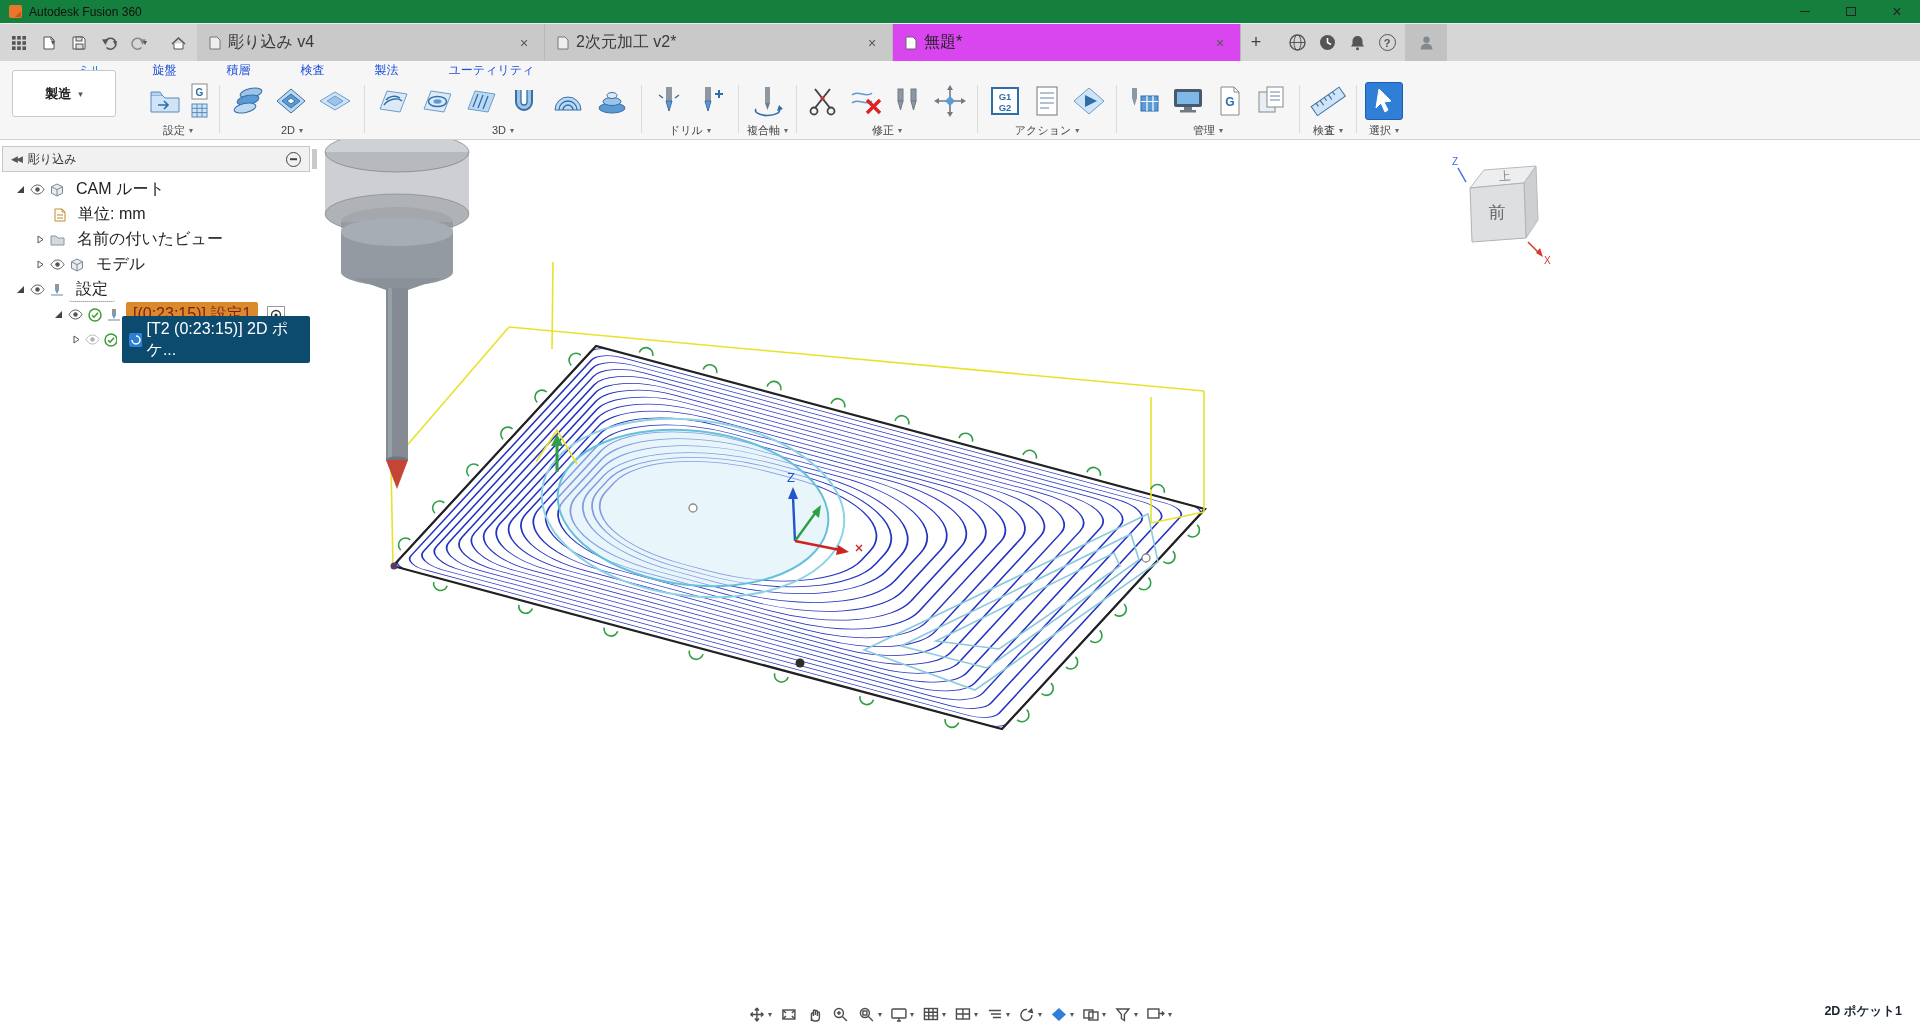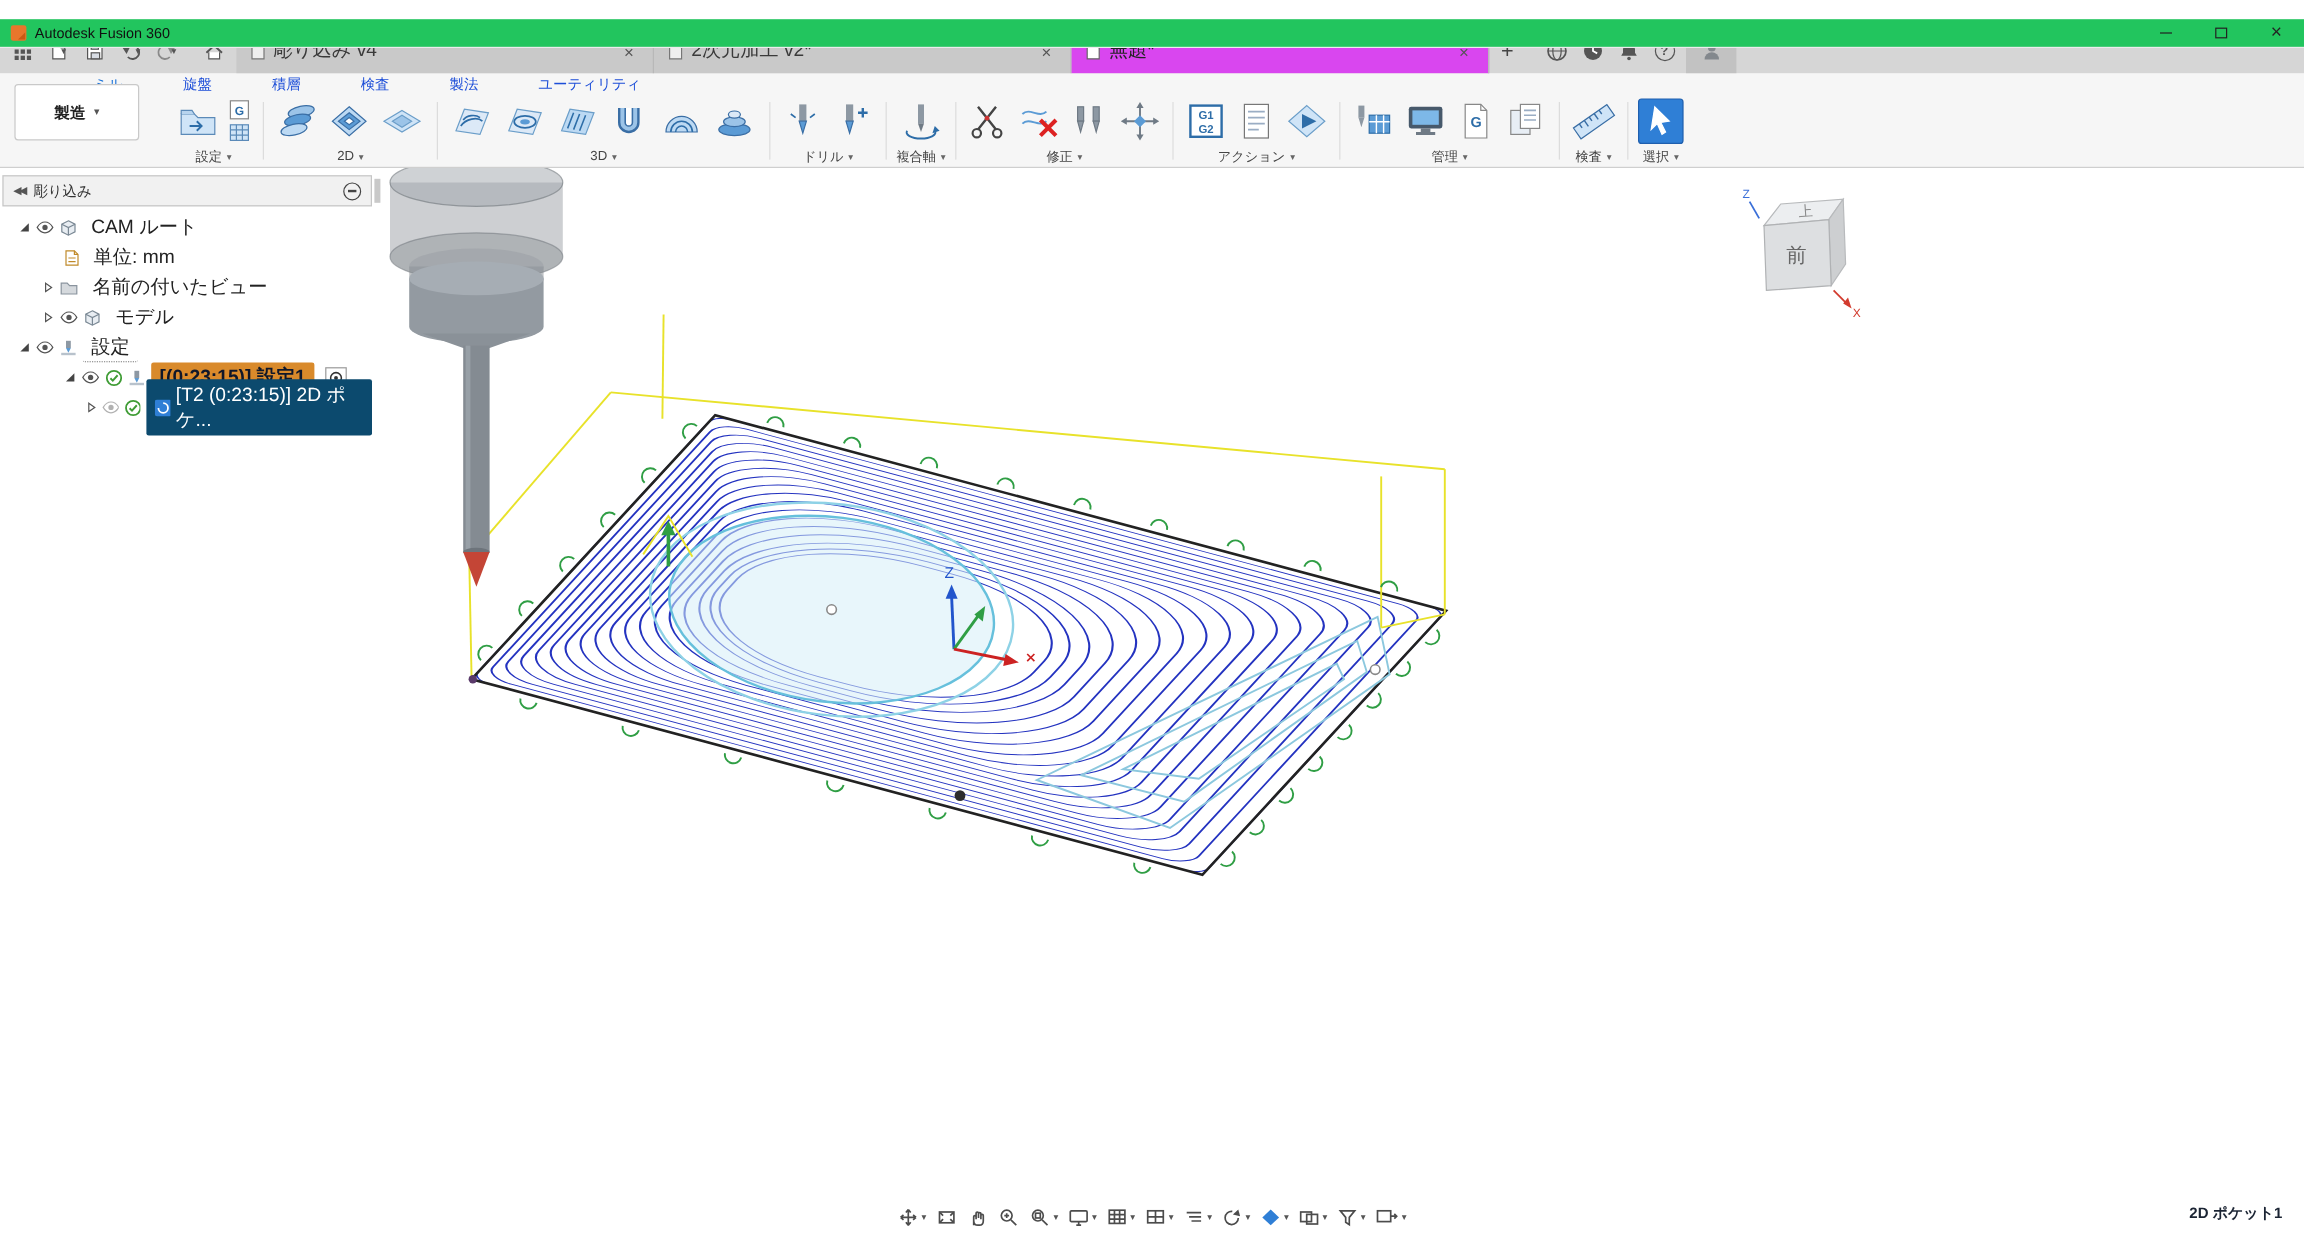--- a/index.html
+++ b/index.html
@@ -1,20 +1,20 @@
 <!DOCTYPE html>
 <html><head>
 <meta charset="utf-8">
 <style>
 *{margin:0;padding:0;box-sizing:border-box}
 html,body{width:1920px;height:1028px;overflow:hidden;background:#fff;font-family:"Liberation Sans","DejaVu Sans",sans-serif}
 svg text{font-family:"Liberation Sans","DejaVu Sans",sans-serif}
 
 
-#titlebar{position:absolute;top:16px;left:0;right:0;height:24px;background:#22c55e;display:flex;align-items:center;z-index:40;border-bottom:1px solid #ececec}
+#titlebar{position:absolute;top:0;left:0;right:0;height:24px;background:#15803d;display:flex;align-items:center;z-index:40;border-bottom:1px solid #ececec}
 .fusion-logo{width:13px;height:13px;background:#e8762c;border-radius:2px;margin:0 7px 0 9px;position:relative}
 .fusion-logo::after{content:"";position:absolute;right:1px;bottom:1px;border-left:6px solid transparent;border-bottom:6px solid #c85a14}
 #title-text{font-size:12px;color:#111}
 .win-btns{margin-left:auto;display:flex;height:100%}
 .win-btn{width:46px;display:flex;align-items:center;justify-content:center;color:#222}
 .glyph-min{width:10px;height:1px;background:#222;display:block}
 .glyph-max{width:10px;height:9px;border:1px solid #222;display:block}
 .glyph-close::before{content:"×";font-size:16px;line-height:1}
 
 
@@ -56,21 +56,21 @@
 #browser{position:absolute;left:2px;top:146px;width:308px;z-index:25}
 #browser-header{height:26px;background:#f1f1f1;border:1px solid #c6c6c6;display:flex;align-items:center;font-size:12px;color:#333;padding:0 8px;gap:7px}
 .collapse-icon{font-size:9px;color:#555;letter-spacing:-2px}
 .filter-circle{margin-left:auto;width:15px;height:15px;border:1.6px solid #444;border-radius:50%;position:relative}
 .filter-circle::after{content:"";position:absolute;left:3px;right:3px;top:50%;height:1.6px;background:#444;transform:translateY(-50%)}
 .panel-handle{position:absolute;left:310px;top:3px;width:5px;height:20px;background:#c9c9c9}
 #tree{padding-top:5px;font-size:16px;color:#222}
 .trow{height:25px;display:flex;align-items:center;gap:5px}
 .ind1{padding-left:14px}.ind2{padding-left:34px}.ind3{padding-left:52px}.ind4{padding-left:70px}
 .chip{padding:2.5px 7px;border-radius:2px;display:flex;align-items:center;gap:5px}
-.hl-orange{background:#d98a2b;color:#0f172a;font-weight:bold}
+.hl-orange{background:#d98a2b;color:#7f1d1d;font-weight:normal}
 .hl-blue{background:#0c4a6e;color:#fff}
 .dotted-u{border-bottom:1px dotted #777;padding-bottom:1px}
 .tgt-box{width:18px;height:18px;border:1px solid #9a9a9a;background:#fff;display:flex;align-items:center;justify-content:center;margin-left:4px}
 .dim{opacity:.45}
 
 
 #scene{position:absolute;top:0;left:0;z-index:1}
 
 
 #viewcube{position:absolute;left:1448px;top:152px;z-index:10}

